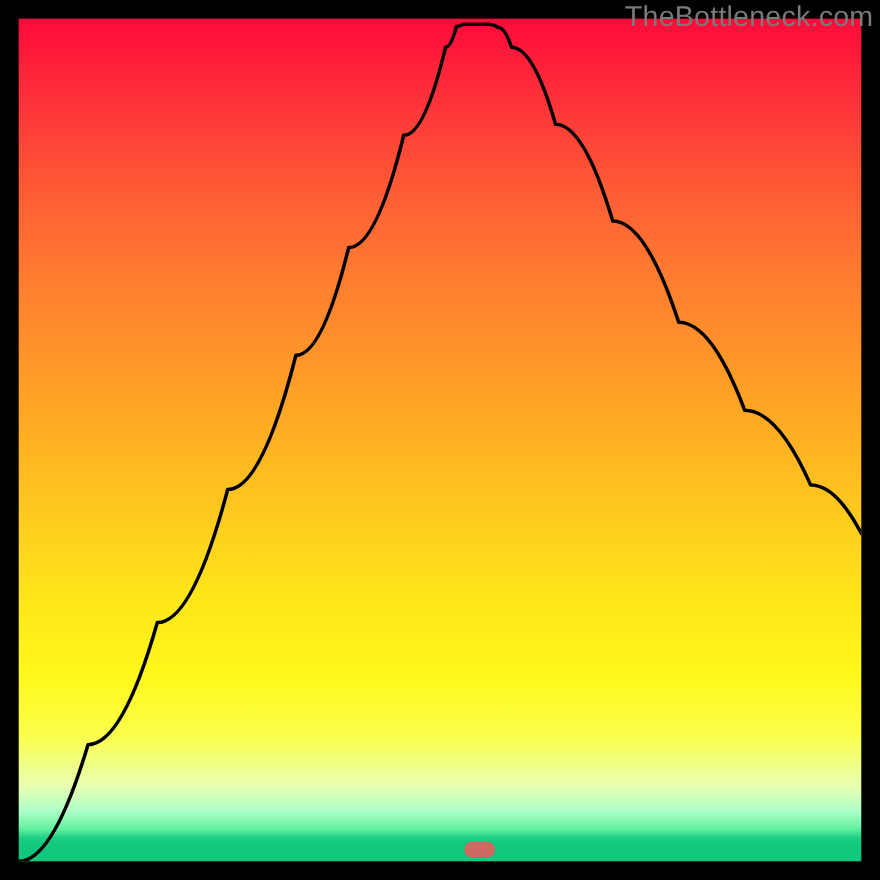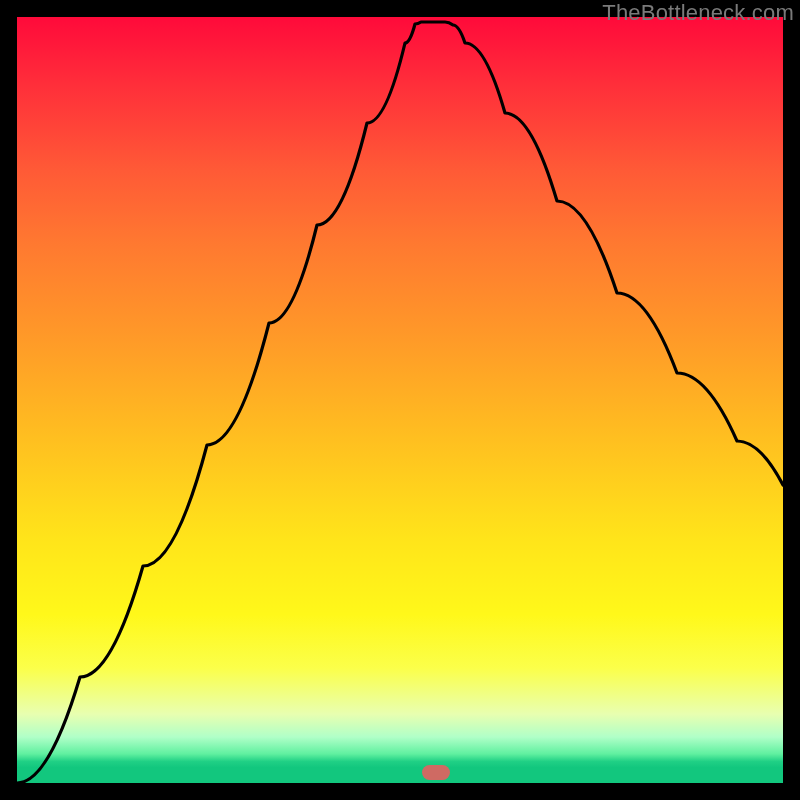--- a/index.html
+++ b/index.html
@@ -38,21 +38,21 @@
       #60f0a0 96.2%,
       #20d085 97.2%,
       #12c77e 98%,
       #12c77e 100%);
   }
   .watermark {
     position: absolute;
     top: 0px;
     right: 6px;
     color: #7a7a7a;
-    font-size: 22px;
+    font-size: 26px;
     letter-spacing: 0.2px;
     user-select: none;
   }
   svg.curve {
     position: absolute;
     left: 0;
     top: 0;
     width: 766px;
     height: 766px;
     pointer-events: none;

